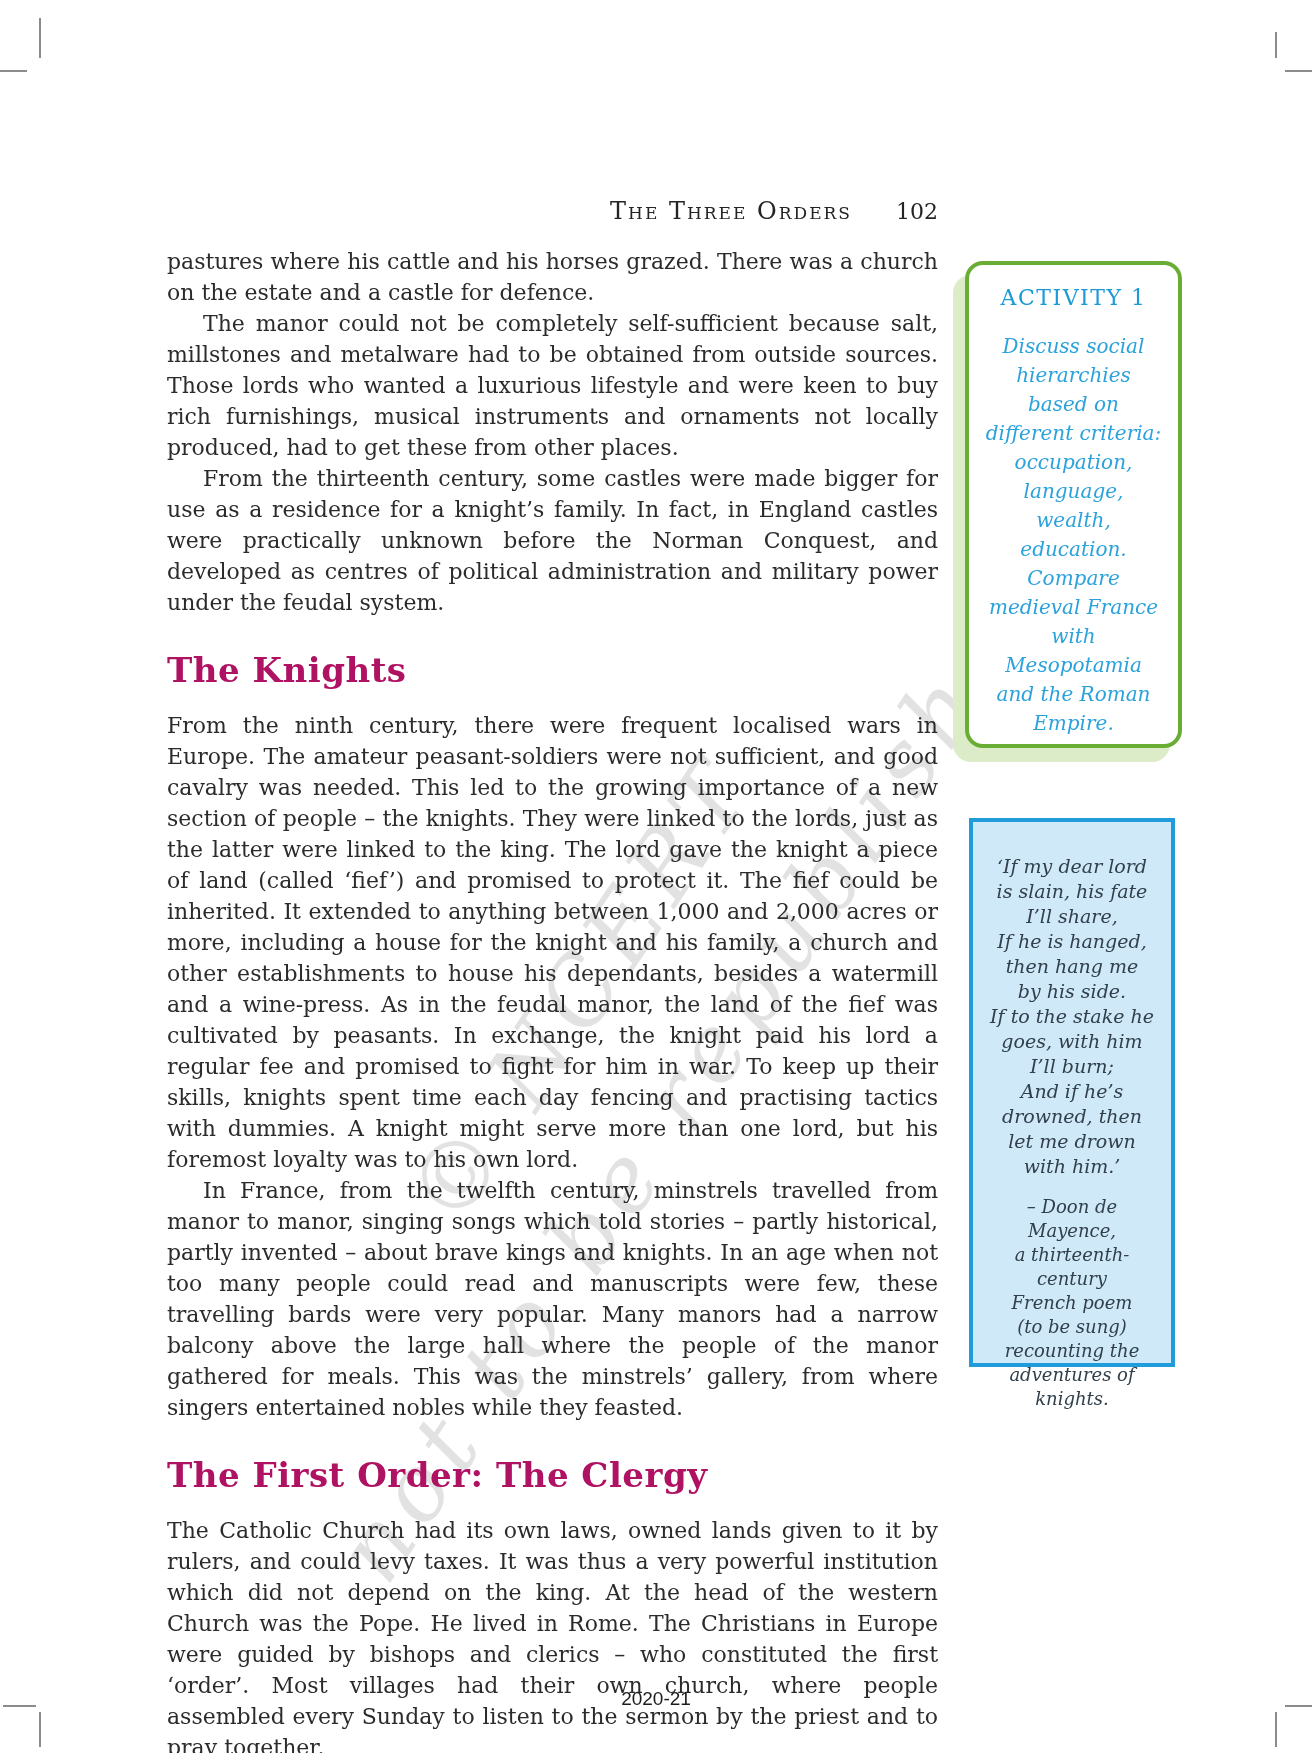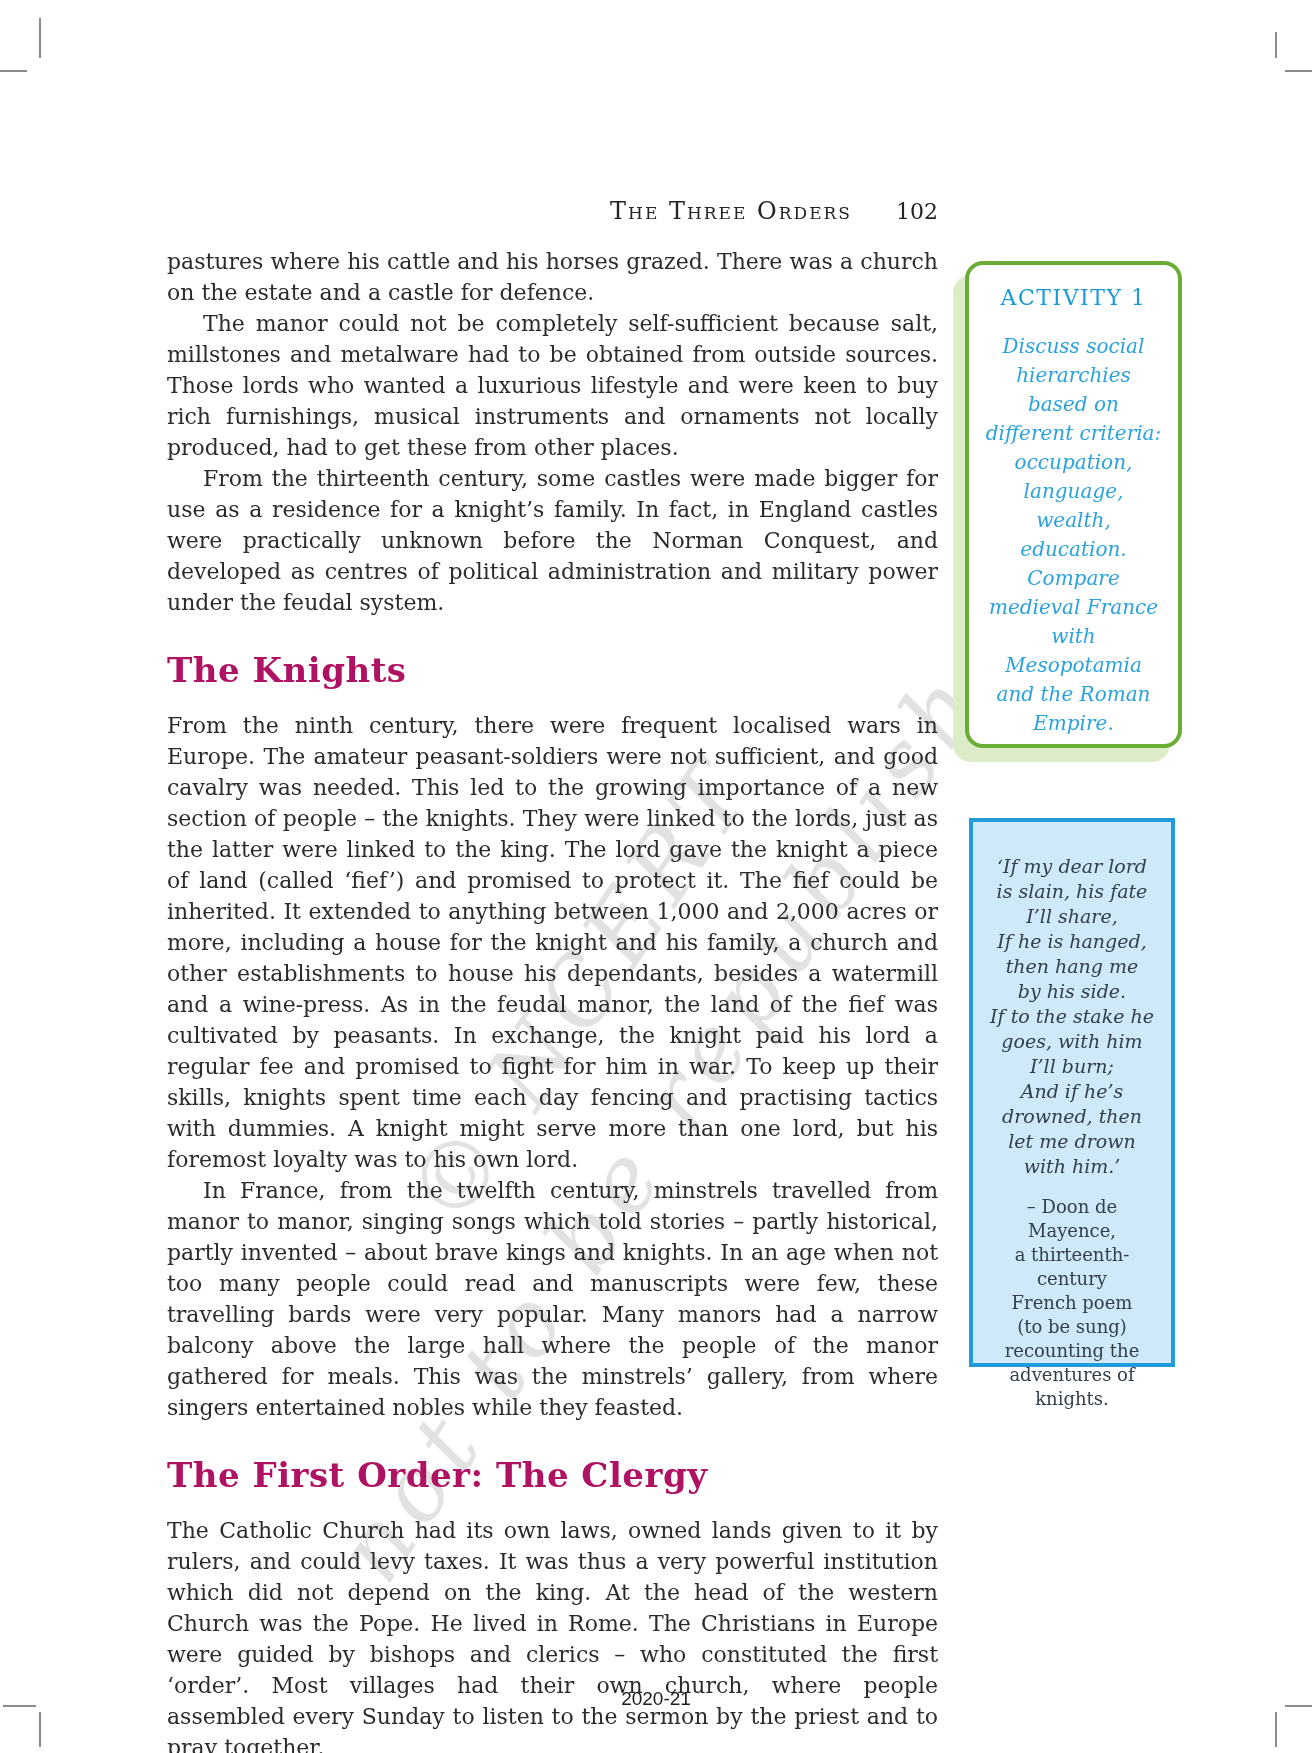--- a/index.html
+++ b/index.html
@@ -42,21 +42,21 @@
   }
   .activity-title { font-size:22px; color:#1d9ad6; letter-spacing:1.5px; margin-bottom:22px; }
   .activity-text { font-size:20px; line-height:29px; color:#2ba2dc; white-space:pre-line;font-style:italic; }
 
   .poem-box {
     position:absolute; left:969px; top:818px; width:206px; height:549px;
     box-sizing:border-box; background:#cfe9f9; border:4px solid #1f9cd9;
     text-align:center; padding:32px 8px 0 8px; z-index:1;
   }
   .poem-text { font-style:italic; font-size:19px; line-height:25px; color:#31404b; white-space:pre-line; }
-  .poem-attribution { margin-top:16px; font-size:18px; line-height:24px; color:#31404b; white-space:pre-line; }
+  .poem-attribution { margin-top:16px; font-style:italic; font-size:18px; line-height:24px; color:#31404b; white-space:pre-line; }
 
   .page-footer {
     position:absolute; left:0; right:0; top:1688px; text-align:center;
     font-family:"Liberation Sans", sans-serif; font-size:19px; color:#1c1c1c; z-index:1;
   }
 </style>
 </head>
 <body>
 
 <div class="page">

